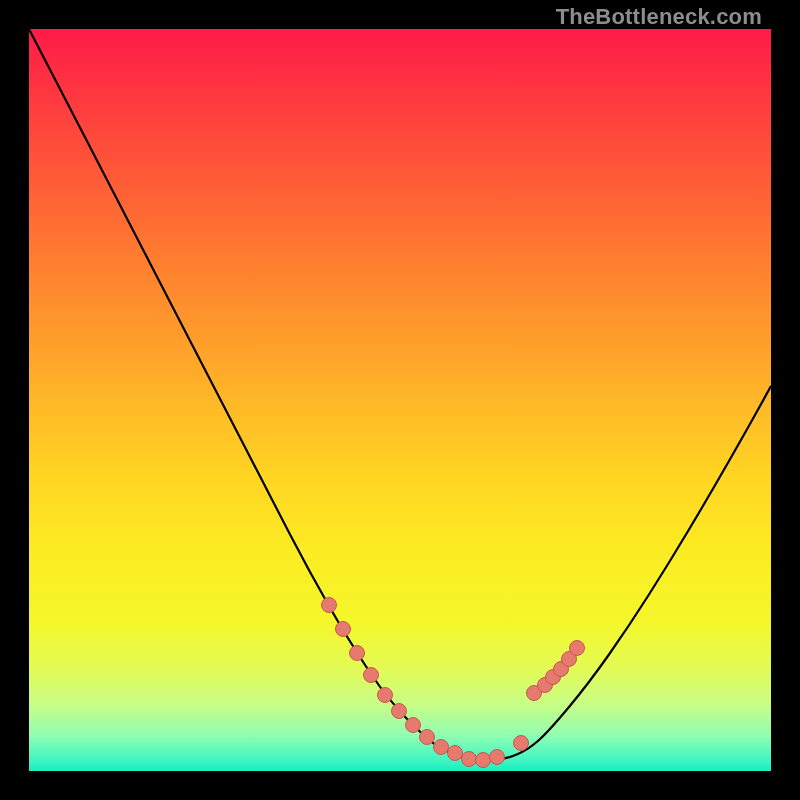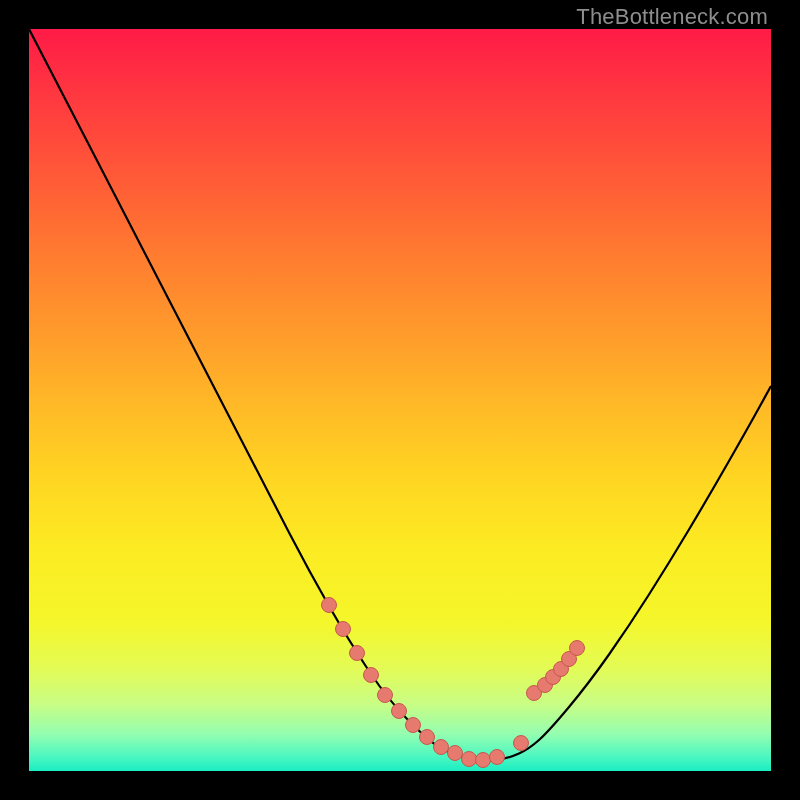--- a/index.html
+++ b/index.html
@@ -37,24 +37,24 @@
       #e4fb54 86%,
       #c8fd85 91%,
       #94feb0 95%,
       #4ef7c1 98%,
       #19eec2 100%
     );
   }
   .watermark {
     position: absolute;
     top: 4px;
-    right: 32px;
+    right: 38px;
     font-family: Arial, Helvetica, sans-serif;
     font-size: 22px;
-    font-weight: normal;
+    font-weight: bold;
     color: #8d8d8d;
     letter-spacing: 0.2px;
   }
   svg.overlay {
     position: absolute;
     left: 0;
     top: 0;
     width: 742px;
     height: 742px;
   }

